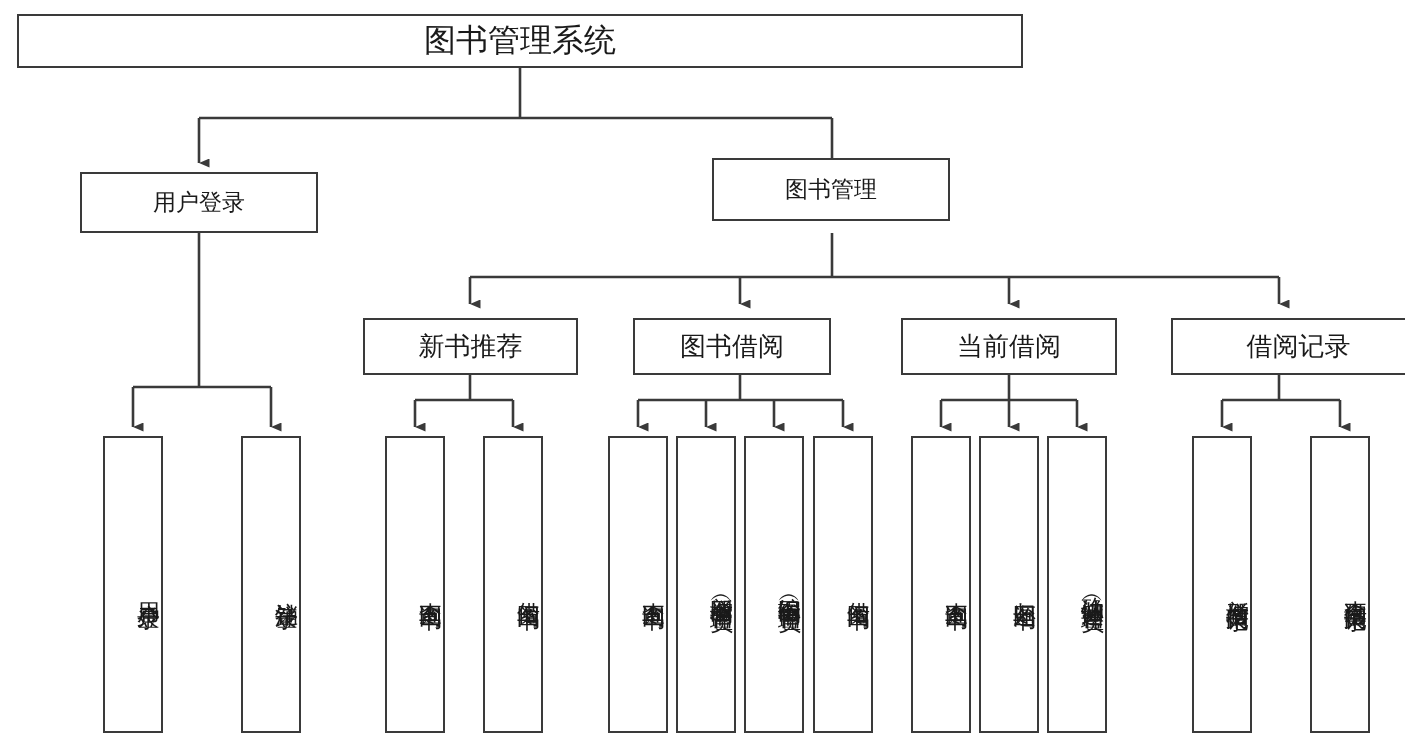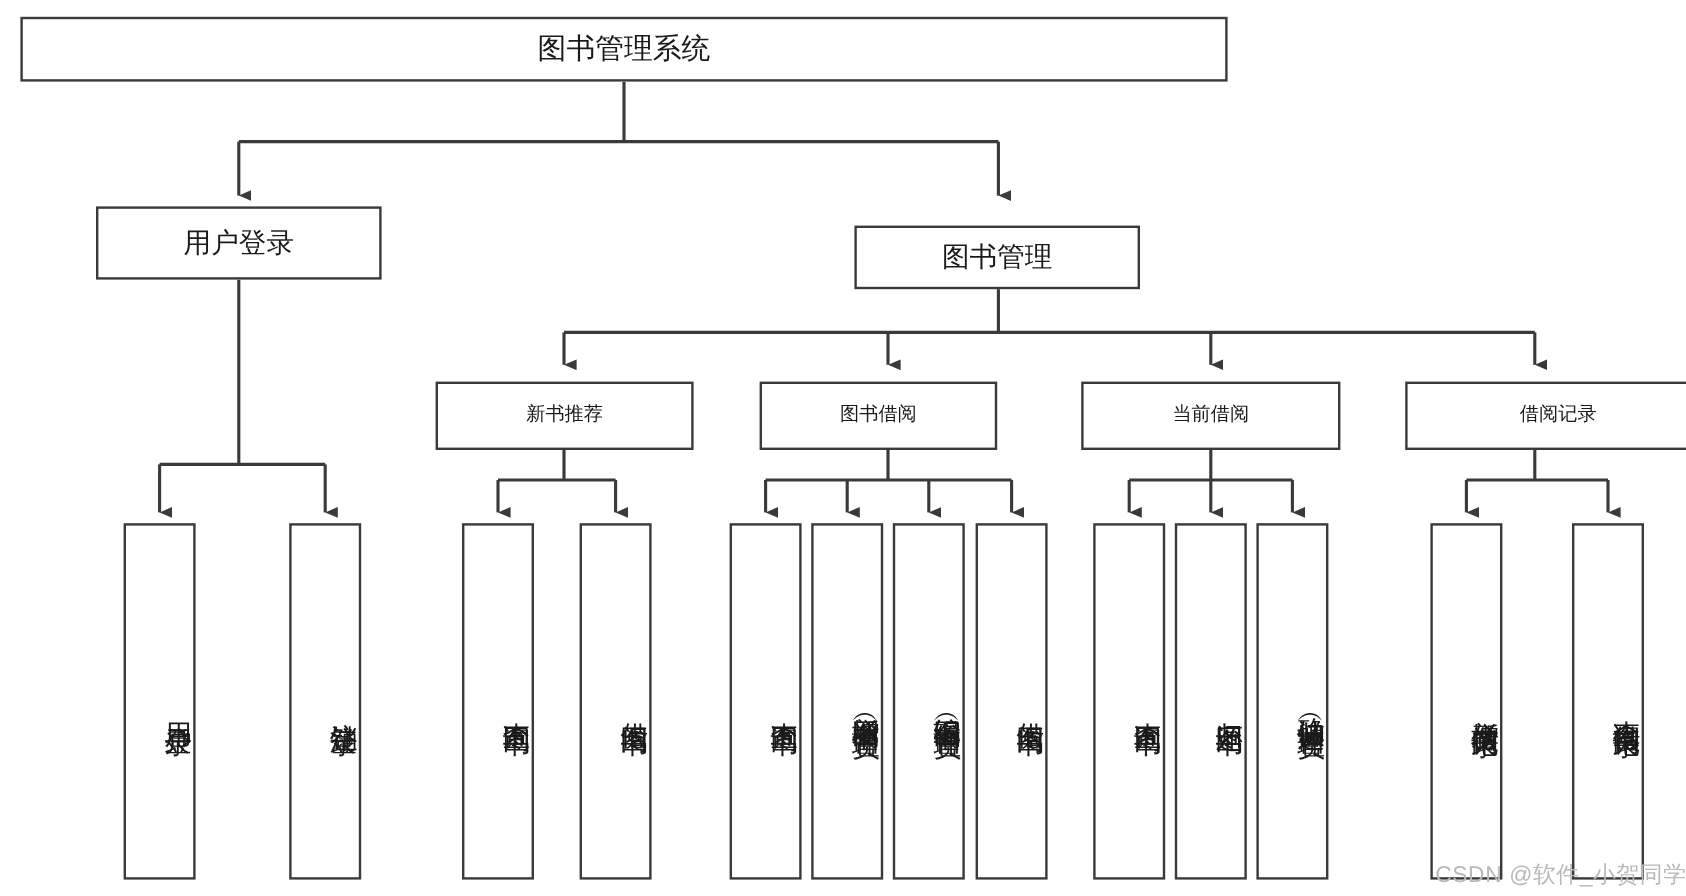--- a/index.html
+++ b/index.html
@@ -30,27 +30,27 @@
     box-sizing: border-box;
     border: 2.5px solid #3a3a3a;
     background: #ffffff;
     display: flex;
     align-items: center;
     justify-content: center;
     color: #1a1a1a;
     line-height: 1.05;
   }
   .node.root {
-    font-size: 24px;
+    font-size: 32px;
   }
   .node.l2 {
     font-size: 23px;
   }
   .node.l3 {
-    font-size: 16px;
+    font-size: 26px;
   }
   .node.leaf {
     font-size: 23px;
     writing-mode: vertical-rl;
     text-orientation: upright;
     align-items: flex-start;
     justify-content: center;
     padding-top: 6px;
     letter-spacing: 2px;
   }
@@ -123,21 +123,21 @@
     </g>
   </svg>
 
   <div class="node root" style="left:17px; top:14px; width:1006px; height:54px;">
     <span class="lbl">图书管理系统</span>
   </div>
 
   <div class="node l2" style="left:80px; top:172px; width:238px; height:61px;">
     <span class="lbl">用户登录</span>
   </div>
-  <div class="node l2" style="left:712px; top:188px; width:238px; height:53px;">
+  <div class="node l2" style="left:712px; top:158px; width:238px; height:63px;">
     <span class="lbl">图书管理</span>
   </div>
 
   <div class="node l3" style="left:363px; top:318px; width:215px; height:57px;">
     <span class="lbl">新书推荐</span>
   </div>
   <div class="node l3" style="left:633px; top:318px; width:198px; height:57px;">
     <span class="lbl">图书借阅</span>
   </div>
   <div class="node l3" style="left:901px; top:318px; width:216px; height:57px;">
@@ -184,15 +184,14 @@
     <span class="lbl">确认归还（管理员）</span>
   </div>
 
   <div class="node leaf" style="left:1192px; top:436px; width:60px; height:297px;">
     <span class="lbl">新增借阅记录</span>
   </div>
   <div class="node leaf" style="left:1310px; top:436px; width:60px; height:297px;">
     <span class="lbl">查询借阅记录</span>
   </div>
 
-  <div class="watermark" style="left:1196px; top:716px;">CSDN @软件_小贺同学</div>
 
 </div>
 
 </body></html>

